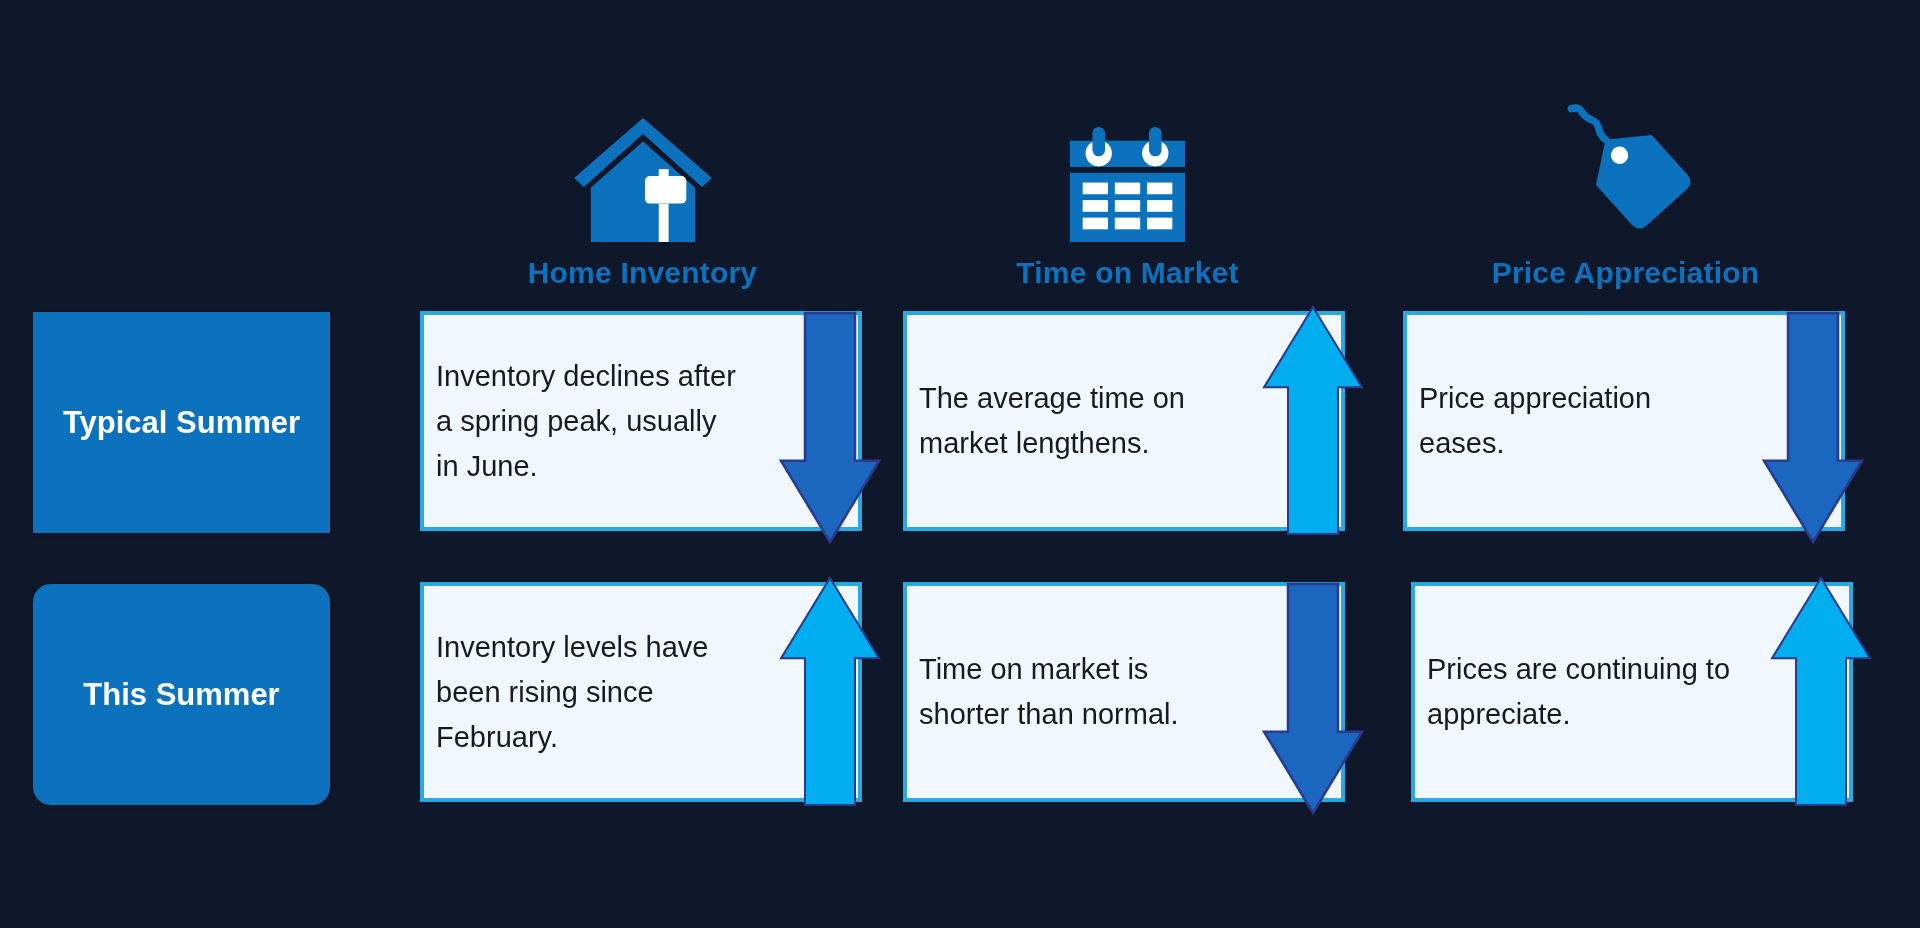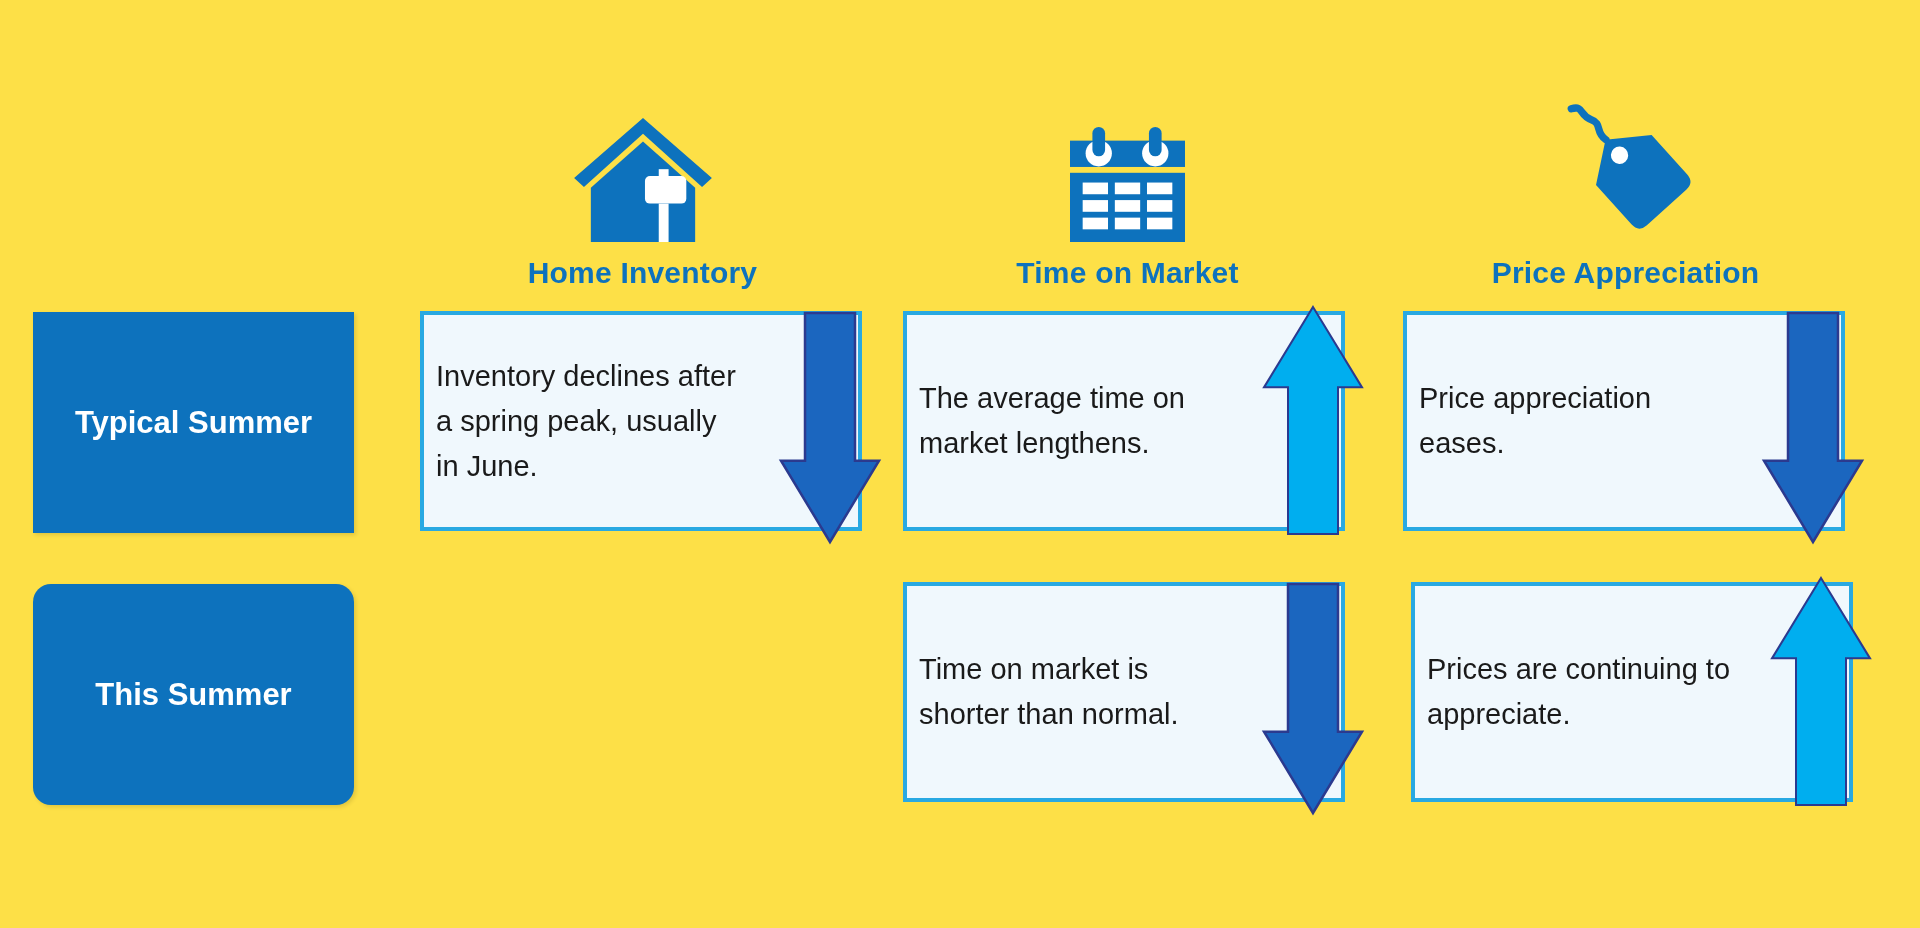--- a/index.html
+++ b/index.html
@@ -7,37 +7,37 @@
     --cell-bg:#f0f8fd;
     --cell-border:#29a9e2;
     --up-fill:#00aeef;
     --down-fill:#1b66bf;
     --arrow-stroke:#2b3a8f;
     --cell-text:#1a1a1a;
     --row-label-text:#ffffff;
   }
   html,body{margin:0;padding:0;background:#ffffff;}
   .canvas{
-    position:relative;width:1920px;height:928px;background:#fde047;
+    position:relative;width:1920px;height:928px;background:#0f172a;
     font-family:"Liberation Sans",sans-serif;overflow:hidden;
   }
   .col-header{
     position:absolute;top:86px;width:445px;
     display:flex;flex-direction:column;align-items:center;
   }
   .icon-area{
     height:156px;display:flex;align-items:flex-end;justify-content:center;
     color:var(--brand-blue);
   }
   .col-label{
     margin-top:14px;font-size:30px;font-weight:bold;color:var(--brand-blue);
     white-space:nowrap;letter-spacing:.2px;
   }
   .row-label{
-    position:absolute;left:33px;width:321px;height:221px;
+    position:absolute;left:33px;width:297px;height:221px;
     background:var(--brand-blue);color:var(--row-label-text);
     font-size:31px;font-weight:bold;
     display:flex;align-items:center;justify-content:center;
     box-shadow:2px 2px 4px rgba(0,0,0,.12);
   }
   .cell{
     position:absolute;width:442px;height:220px;
     background:var(--cell-bg);
     border:4px solid var(--cell-border);
     box-sizing:border-box;
@@ -141,20 +141,30 @@
   <div class="cell" style="left:1403px;top:311px;">
     <div class="cell-text">Price appreciation
 eases.</div>
     <div class="arrow-slot down">
   <svg viewBox="0 0 102 230" preserveAspectRatio="none">
     <polygon points="26,1 76,1 76,148 100,148 51,229 2,148 26,148"></polygon>
   </svg>
 </div>
   </div>
 
+  <div class="cell" style="left:420px;top:582px;">
+    <div class="cell-text">Inventory levels have
+been rising since
+February.</div>
+    <div class="arrow-slot up">
+  <svg viewBox="0 0 102 230" preserveAspectRatio="none">
+    <polygon points="51,2 100,82 76,82 76,228 26,228 26,82 2,82"></polygon>
+  </svg>
+</div>
+  </div>
   <div class="cell" style="left:903px;top:582px;">
     <div class="cell-text">Time on market is
 shorter than normal.</div>
     <div class="arrow-slot down">
   <svg viewBox="0 0 102 230" preserveAspectRatio="none">
     <polygon points="26,1 76,1 76,148 100,148 51,229 2,148 26,148"></polygon>
   </svg>
 </div>
   </div>
   <div class="cell" style="left:1403px;top:582px;margin-left:8px;">

